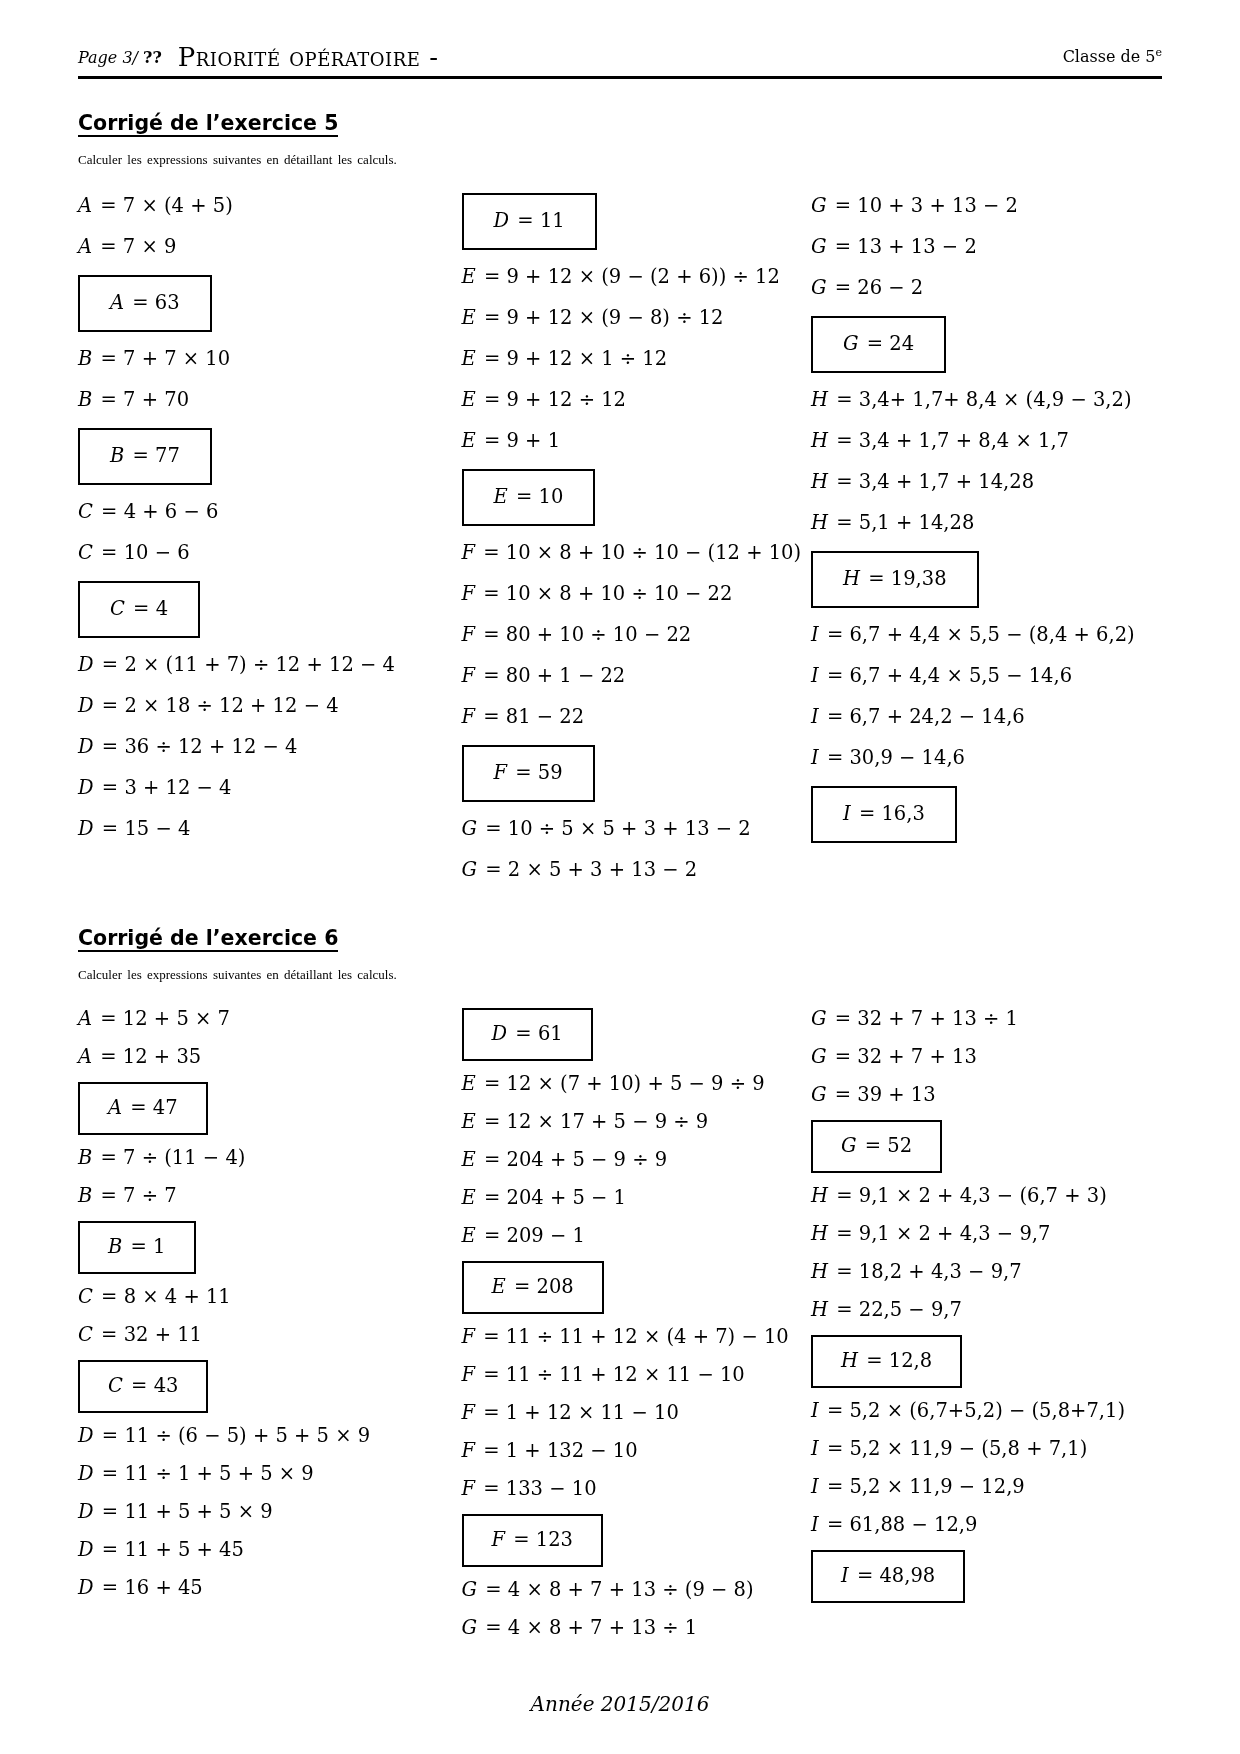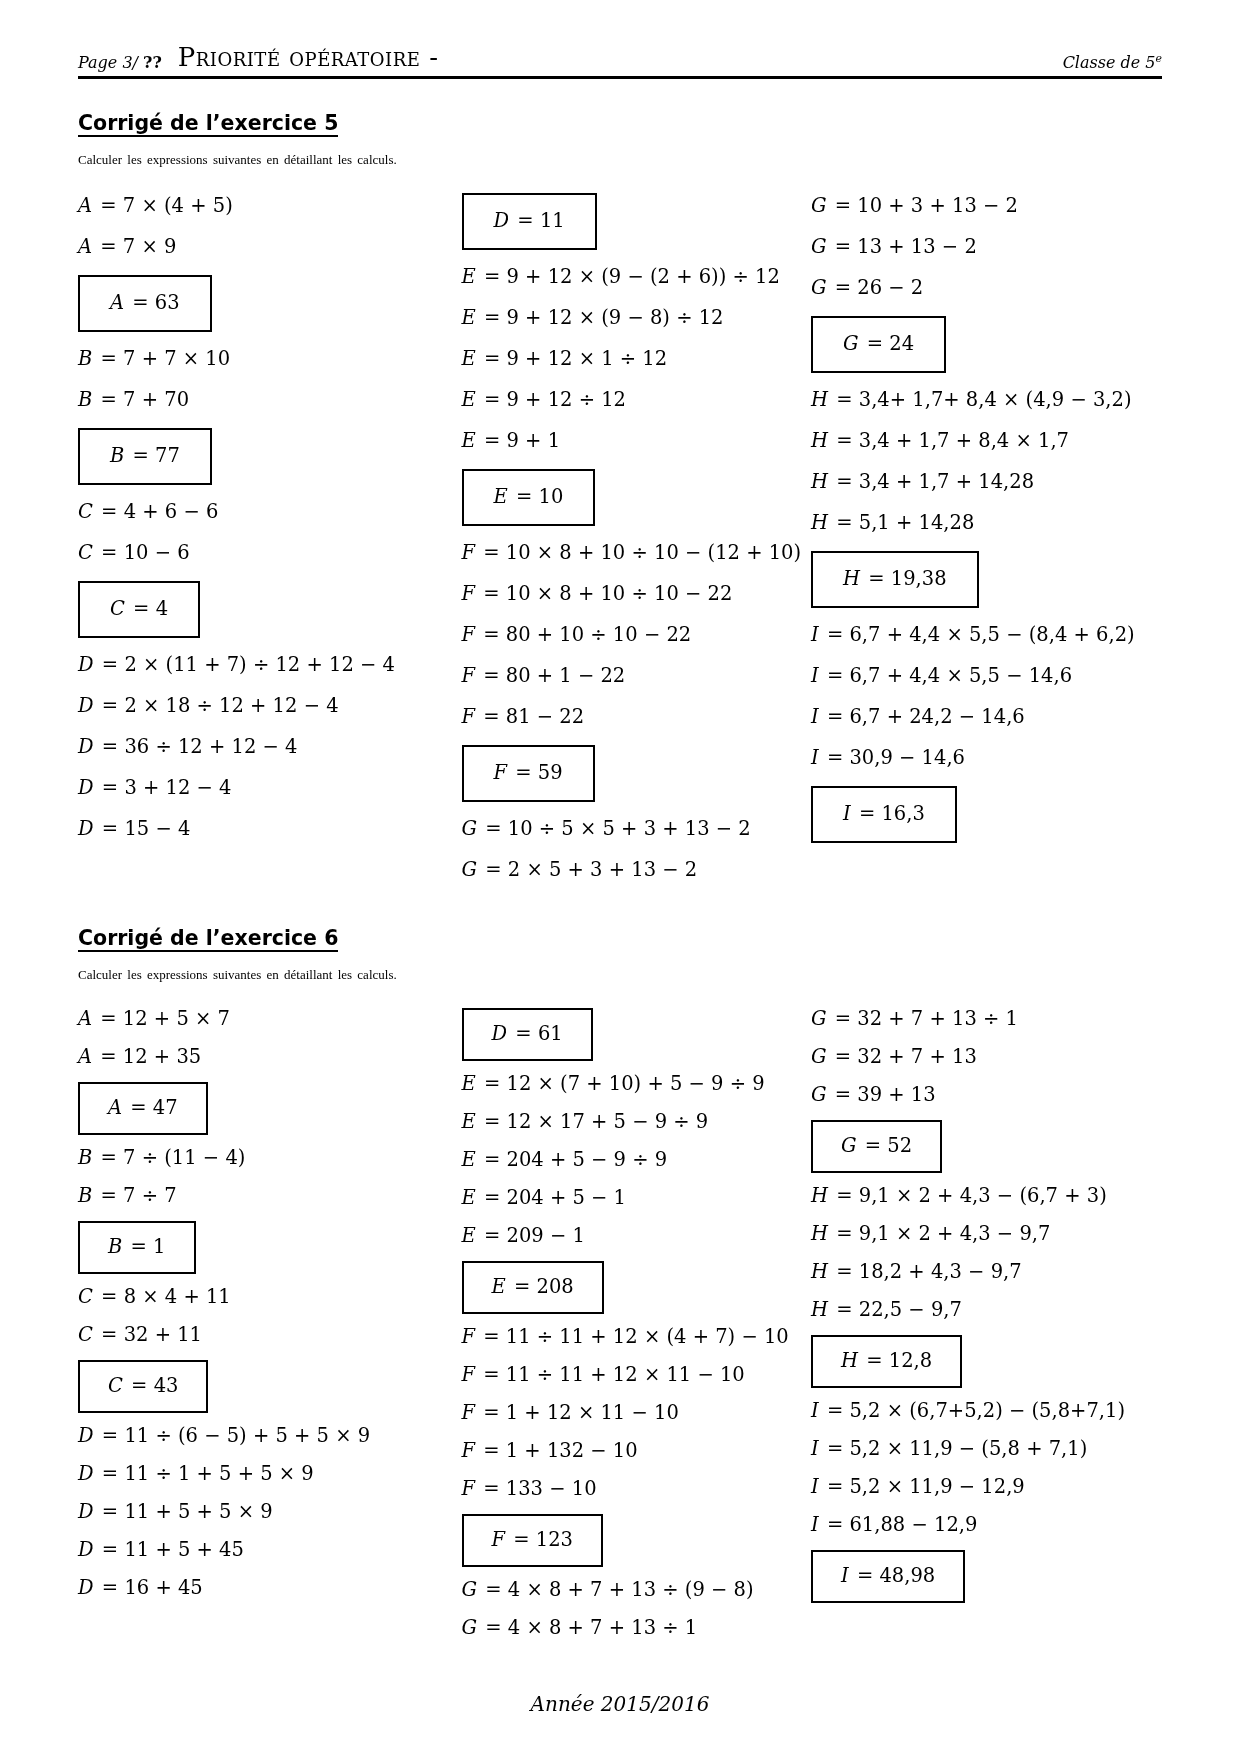--- a/index.html
+++ b/index.html
@@ -6,25 +6,25 @@
   body {
     width:1240px; height:1754px;
     background:#ffffff; color:#000;
     font-family:"DejaVu Serif","Liberation Serif",serif;
     position:relative; overflow:hidden;
   }
   .page { position:absolute; inset:0; padding:42px 78px 0; box-sizing:border-box; }
 
   
   .hdr { display:flex; justify-content:space-between; align-items:baseline; }
-  .hdr-left { display:flex; align-items:flex-end; gap:16px; }
+  .hdr-left { display:flex; align-items:center; gap:16px; }
   .page-label { font-style:italic; font-size:16px; }
   .page-label .qq { font-style:normal; font-weight:bold; }
   .doc-title { font-variant:small-caps; font-size:26px; letter-spacing:0.5px; }
-  .classe { font-style:italic; font-size:16px; }
+  .classe { font-size:16px; }
   .classe sup { font-size:11px; }
   .hrule { height:3px; background:#000; margin-top:4px; }
 
   
   .sec { }
   .sec5 { margin-top:32px; }
   .sec6 { margin-top:28px; }
   .sec-heading {
     font-family:"DejaVu Sans","Liberation Sans",sans-serif;
     font-weight:700; font-size:20.5px;

